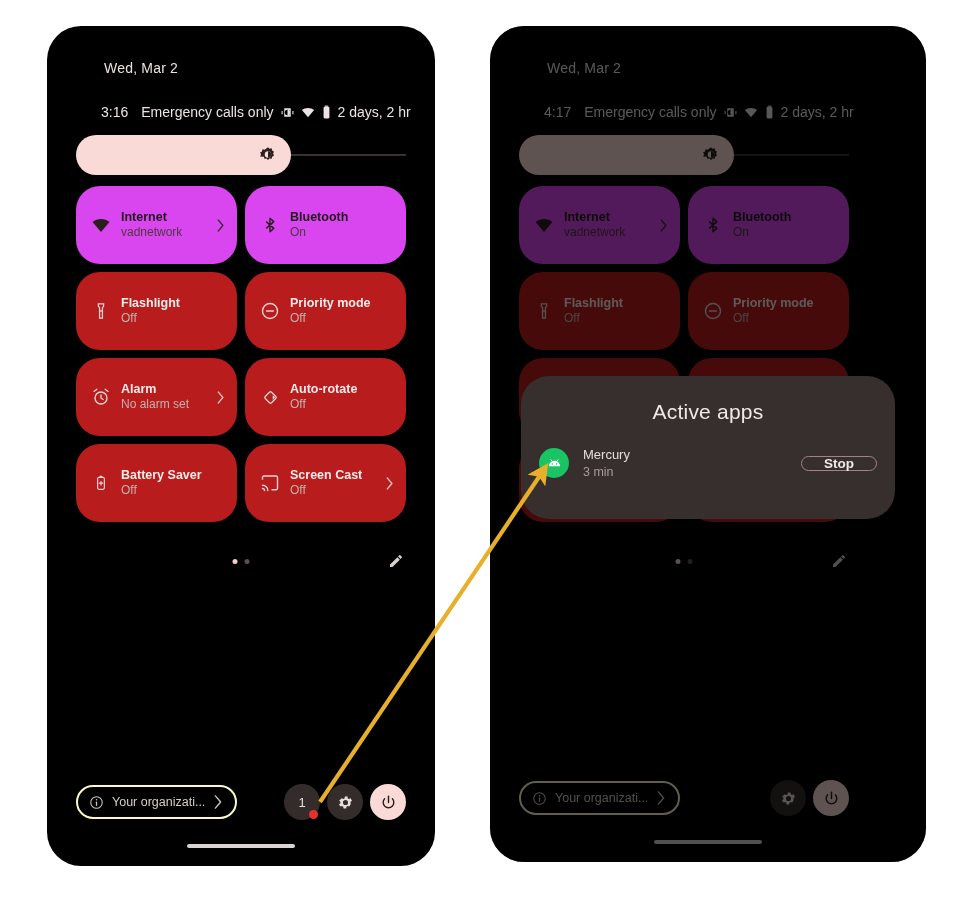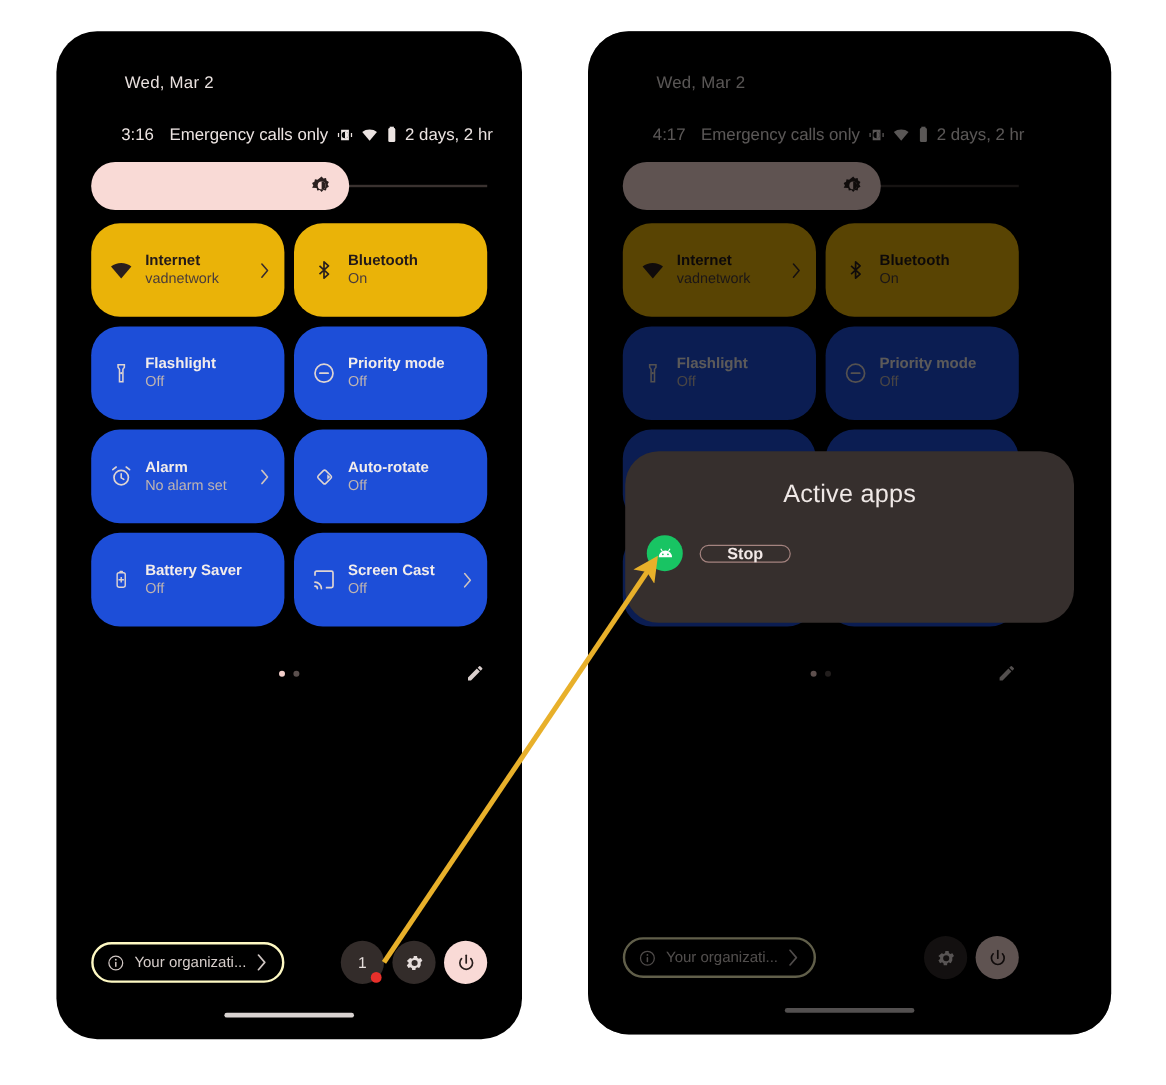--- a/index.html
+++ b/index.html
@@ -102,29 +102,29 @@
     top: 160px;
     width: 330px;
     display: flex;
     flex-wrap: wrap;
     gap: 8px 8px;
   }
   .tile {
     width: 161px;
     height: 78px;
     border-radius: 24px;
-    background: #1d4ed8;
+    background: #b91c1c;
     display: flex;
     align-items: center;
     padding: 0 12px 0 14px;
     box-sizing: border-box;
     position: relative;
   }
   .tile.active {
-    background: #eab308;
+    background: #d946ef;
   }
   .tile .t-icon {
     width: 22px;
     min-width: 22px;
     display: flex;
     align-items: center;
     justify-content: center;
     margin-right: 9px;
     color: #ded4d2;
   }
@@ -747,20 +747,24 @@
         <div class="aa-title">Active apps</div>
         <div class="aa-row">
           <div class="aa-appicon">
             <svg width="19" height="19" viewBox="0 0 24 24">
               <path fill="#ffffff" d="M5 15.5c0-3.9 3.1-7 7-7s7 3.1 7 7z"></path>
               <circle cx="9.3" cy="12.6" r="0.95" fill="#18c463"></circle>
               <circle cx="14.7" cy="12.6" r="0.95" fill="#18c463"></circle>
               <path stroke="#ffffff" stroke-width="1.1" stroke-linecap="round" d="M7.4 7.1 8.6 9M16.6 7.1 15.4 9"></path>
             </svg>
           </div>
+          <div class="aa-meta">
+            <div class="aa-name">Mercury</div>
+            <div class="aa-time">3 min</div>
+          </div>
           <div class="aa-stop">Stop</div>
         </div>
       </div>
 
     </div>
   </div>
 
   <svg class="annotation" width="972" height="904">
     <defs>
       <marker id="arrowhead" markerWidth="5" markerHeight="5" refX="3.6" refY="2.5" orient="auto">

